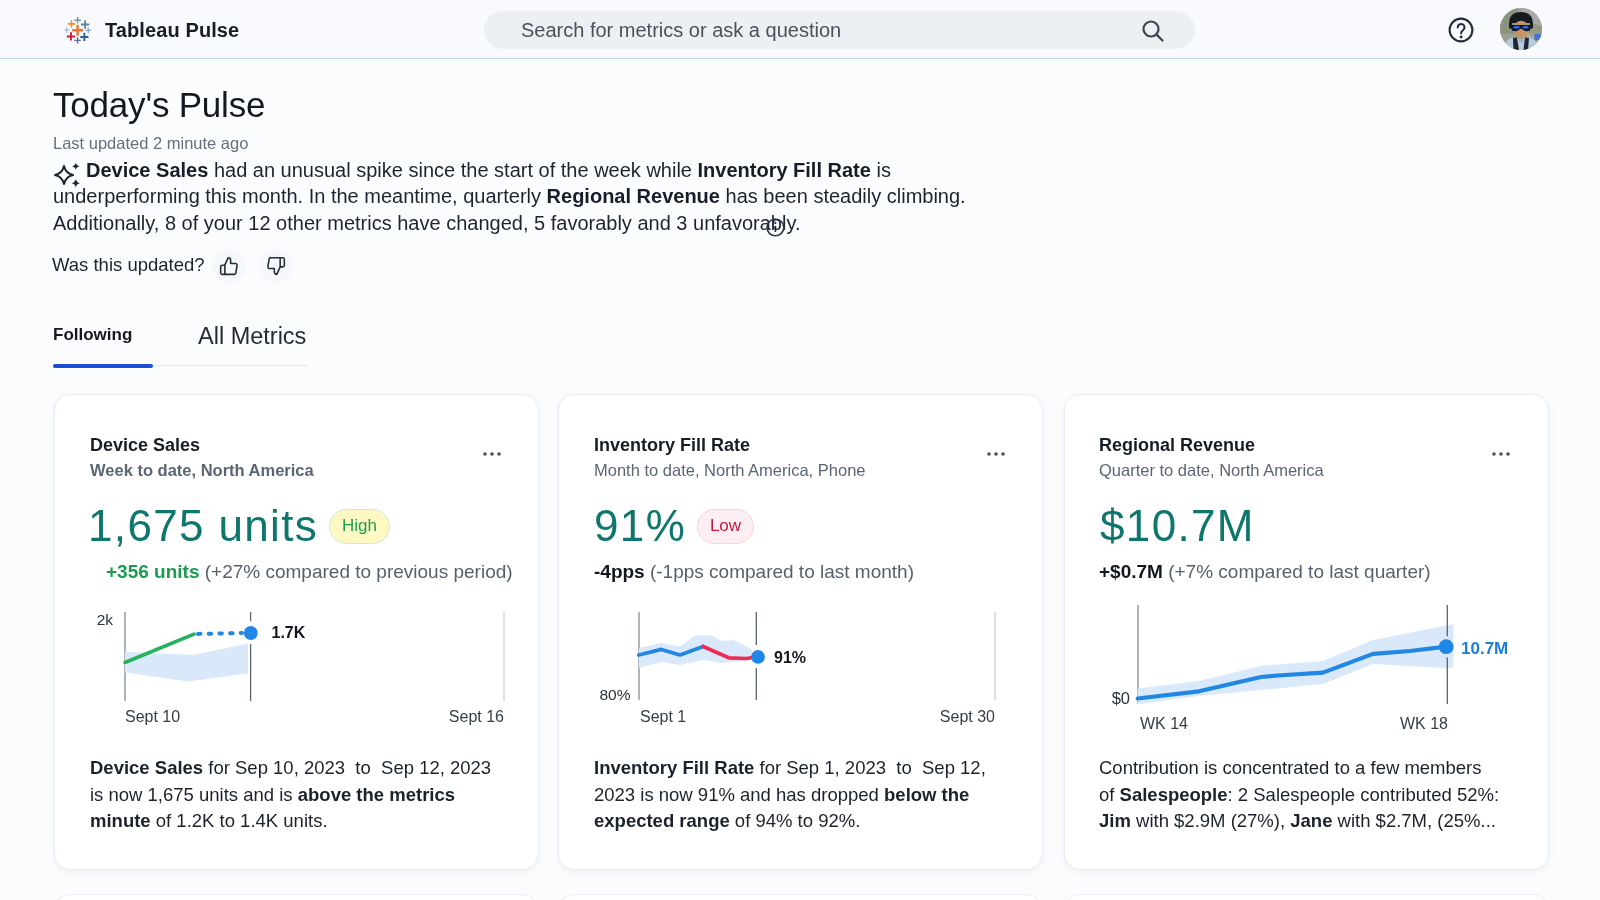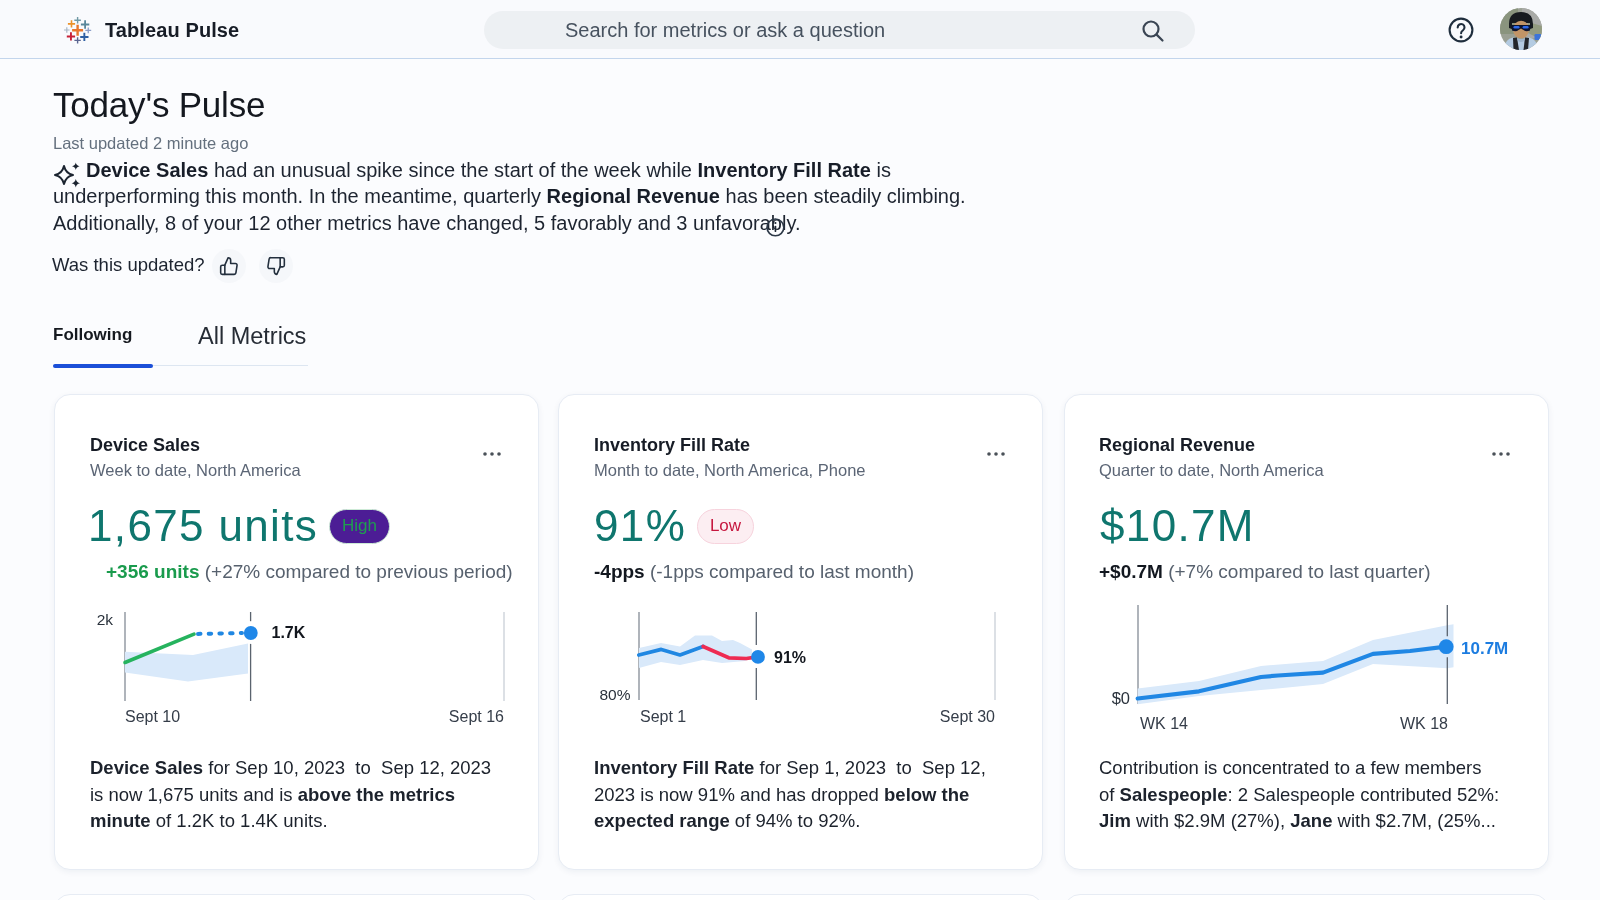--- a/index.html
+++ b/index.html
@@ -2,21 +2,21 @@
 <html><head>
 <meta charset="utf-8">
 <style>
 * { margin:0; padding:0; box-sizing:border-box; }
 html,body { width:1600px; height:900px; overflow:hidden; }
 body { font-family:"Liberation Sans", sans-serif; background:#fbfcfe; position:relative; color:#1c222c; }
 .nav { position:absolute; left:0; top:0; width:1600px; height:59px; background:#f9fafd; border-bottom:1px solid #c3d5ec; }
 .brand { position:absolute; left:63px; top:14px; }
 .brandtext { position:absolute; left:105px; top:17px; font-size:20px; line-height:26px; font-weight:600; color:#171c26; letter-spacing:0.1px; }
 .search { position:absolute; left:484px; top:11px; width:711px; height:38px; background:#edf0f3; border-radius:19px; }
-.searchtext { position:absolute; left:37px; top:6px; font-size:20px; line-height:26px; color:#47525f;margin-left:44px; }
+.searchtext { position:absolute; left:37px; top:6px; font-size:20px; line-height:26px; color:#47525f; }
 .searchicon { position:absolute; left:656px; top:7px; }
 .help { position:absolute; left:1448px; top:17px; }
 .avatar { position:absolute; left:1500px; top:8px; }
 .h1 { position:absolute; left:53px; top:83.5px; font-size:35px; line-height:42px; font-weight:500; color:#14181f; letter-spacing:-0.2px; }
 .updated { position:absolute; left:53px; top:132.3px; font-size:16.5px; line-height:22px; color:#64707e; }
 .sparkle { position:absolute; left:51px; top:161px; }
 .insight { position:absolute; left:53px; top:157px; font-size:20px; line-height:26.3px; color:#1d2430; }
 .isp { display:inline-block; width:33px; }
 .insight b { font-weight:700; color:#171d28; }
 .infoicon { position:absolute; left:766px; top:218px; }
@@ -29,21 +29,21 @@
 .tab2 { position:absolute; left:198px; top:321.5px; font-size:23.5px; line-height:28px; font-weight:400; color:#262c35; }
 .tabline { position:absolute; left:53px; top:365px; width:255px; height:1px; background:#dde6f1; }
 .tabbar { position:absolute; left:53px; top:363.5px; width:100px; height:4.2px; background:#1b4fd8; border-radius:2px; }
 .card { position:absolute; top:394px; width:485px; height:476px; background:#ffffff; border:1px solid #e7ecf4; border-radius:16px; box-shadow:0 2px 6px rgba(25,45,85,0.06); }
 .c1 { left:54px; } .c2 { left:558px; } .c3 { left:1064px; }
 .ctitle { position:absolute; left:36px; top:432.5px; font-size:18px; line-height:24px; font-weight:700; color:#171c26; }
 .dots { position:absolute; top:451px; color:#4a5158; }
 .csub { position:absolute; left:36px; top:459.3px; font-size:16.5px; line-height:22px; color:#5b6575; }
 .cvalue { position:absolute; font-size:44px; line-height:48px; font-weight:500; color:#0f766e; letter-spacing:1.35px; }
 .pill { position:absolute; top:508.5px; height:35px; border-radius:18px; font-size:17px; font-weight:500; line-height:32px; text-align:center; }
-.pill.green { background:#4c1d95; border:1.5px solid #cdead6; color:#1f9e50; }
+.pill.green { background:#fef9c3; border:1.5px solid #cdead6; color:#1f9e50; }
 .pill.red { background:#fceef2; border:1.5px solid #f7d3dd; color:#c6173f; }
 .delta { position:absolute; top:559px; font-size:19px; line-height:26px; color:#57616e; }
 .delta b { font-weight:700; }
 .dgreen { color:#1a9b4d; }
 .ddark { color:#12171f; }
 .chart { position:absolute; top:599px; left:0; }
 .cdesc { position:absolute; left:36px; top:755.4px; font-size:18.5px; line-height:26.3px; color:#1c222c; }
 .cdesc b { font-weight:700; }
 .stub { position:absolute; top:894px; width:485px; height:20px; background:#ffffff; border:1px solid #e7ecf4; border-radius:16px 16px 0 0; }
 </style>
@@ -137,21 +137,21 @@
 <div class="tabline"></div>
 <div class="tabbar"></div>
 
 <div class="card c1"></div>
 <div class="ctitle" style="left:90px;">Device Sales</div>
 <svg class="dots" style="left:482px;" width="20" height="6" viewBox="0 0 20 6">
     <circle cx="3" cy="3" r="1.8" fill="#4a5158"></circle>
     <circle cx="10" cy="3" r="1.8" fill="#4a5158"></circle>
     <circle cx="17" cy="3" r="1.8" fill="#4a5158"></circle>
   </svg>
-<div class="csub" style="left:90px;">Week to date, North America</div>
+<div class="csub" style="left:90px;font-weight:bold;">Week to date, North America</div>
 <div class="cvalue" style="left:88px; top:501.5px;">1,675 units</div>
 <div class="pill green" style="left:329px; width:61px;">High</div>
 <div class="delta" style="left:90px;margin-left:16px;"><b class="dgreen">+356 units</b> (+27% compared to previous period)</div>
 <svg class="chart" style="left:54px;" width="483" height="140" viewBox="0 0 483 140">
   <text x="59" y="26" text-anchor="end" font-size="15.5" fill="#2a323c">2k</text>
   <line x1="71" y1="13" x2="71" y2="102" stroke="#7a828d" stroke-width="1.2"></line>
   <line x1="450" y1="13" x2="450" y2="102" stroke="#c5cbd4" stroke-width="1.2"></line>
   <polygon points="71,52.7 139,56 194,44.5 194,74.5 134,82.5 71,73.5" fill="#d9e9fa"></polygon>
   <line x1="196.6" y1="13" x2="196.6" y2="22.2" stroke="#5a636e" stroke-width="1.3"></line>
     <line x1="196.6" y1="44.9" x2="196.6" y2="102" stroke="#5a636e" stroke-width="1.3"></line>

